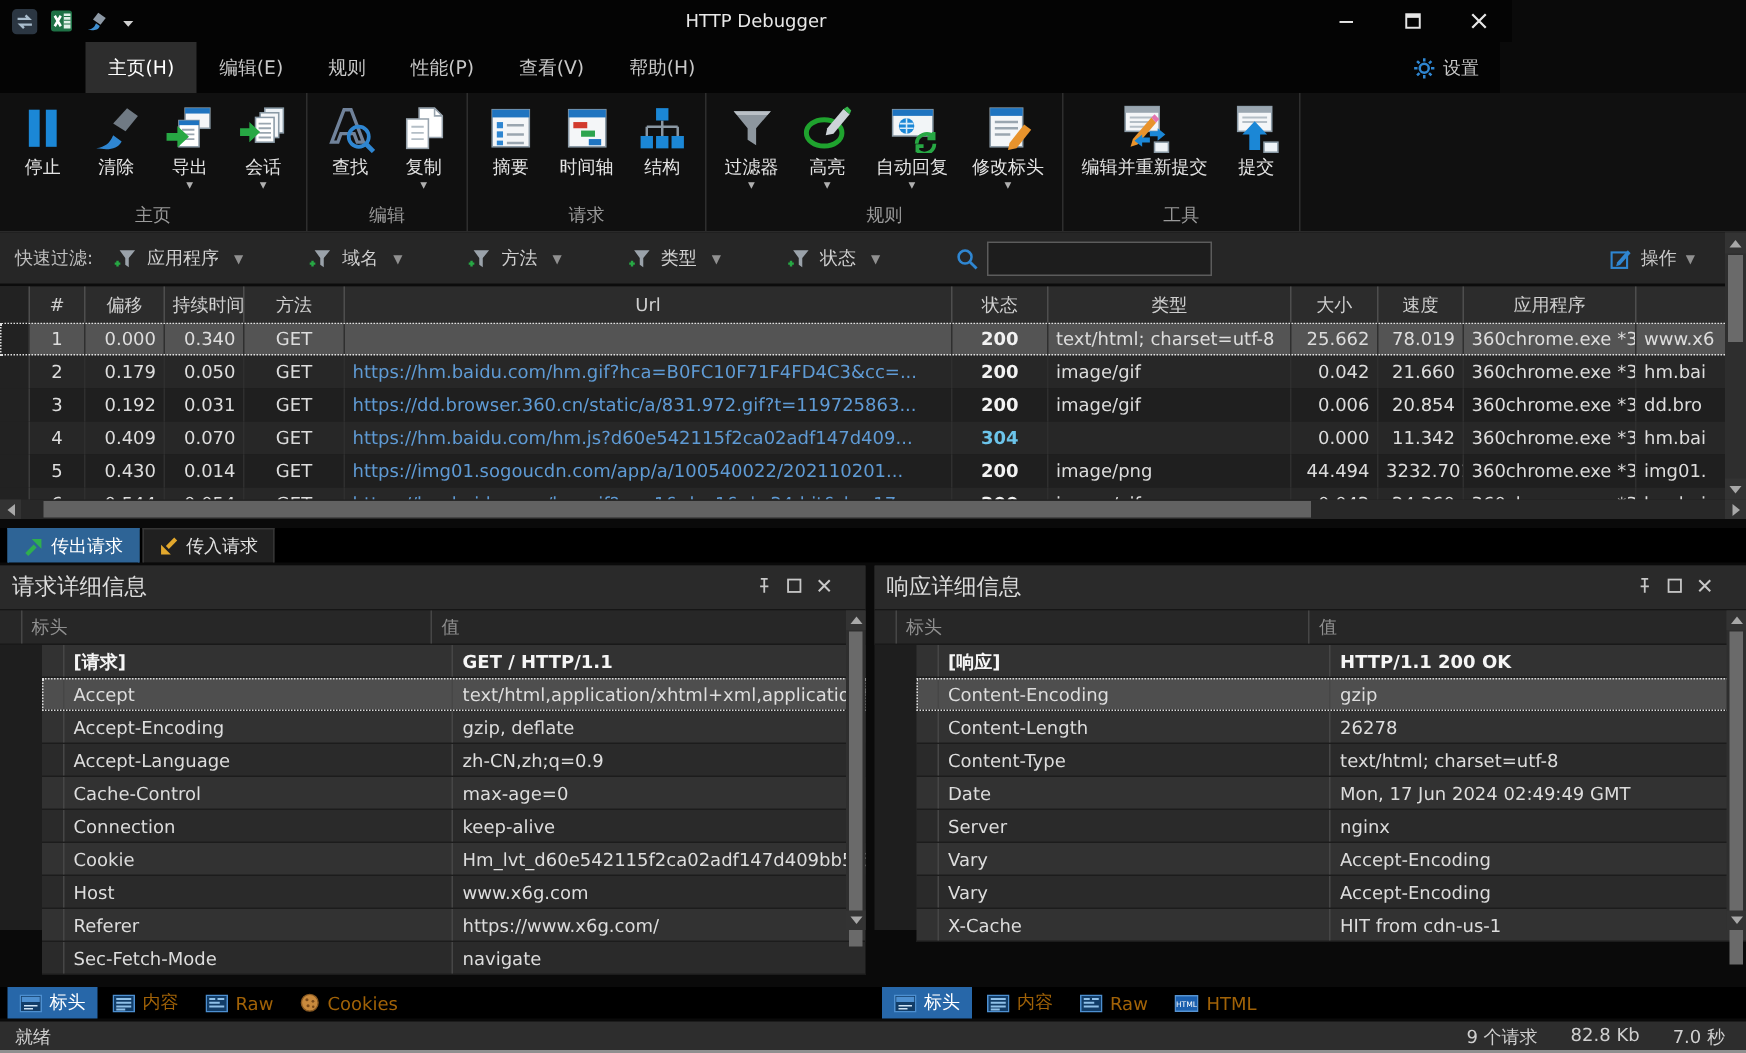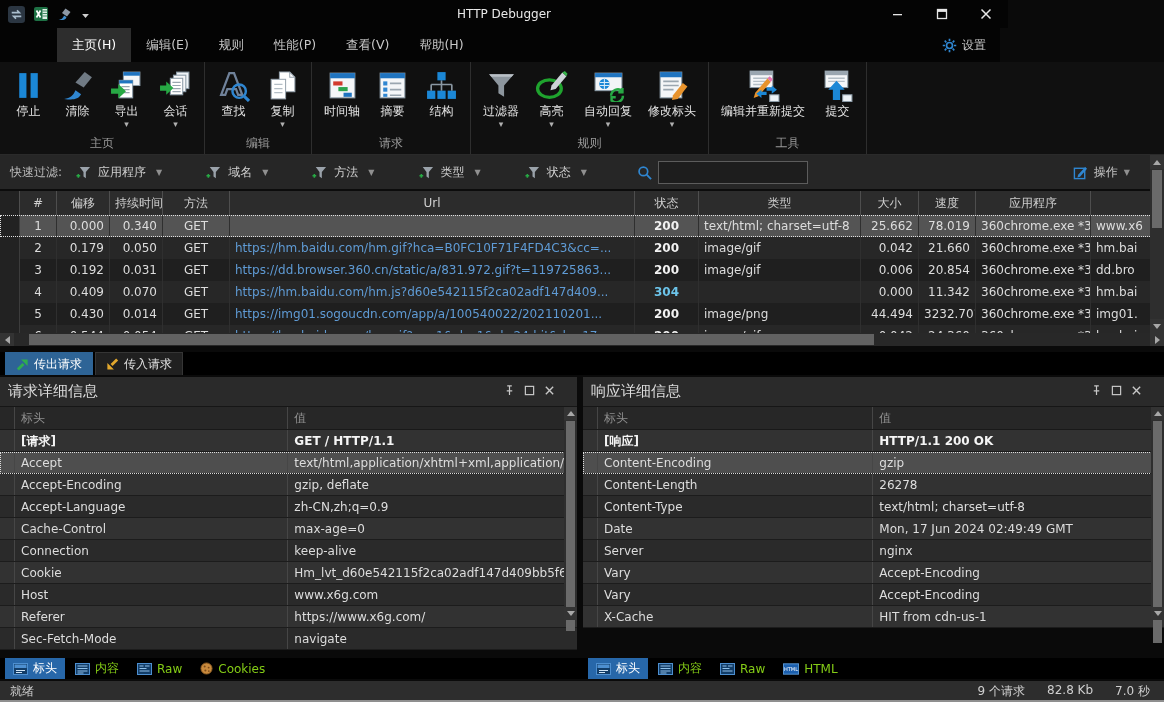--- a/index.html
+++ b/index.html
@@ -72,40 +72,40 @@
 .panel{position:relative;background:#1e1e1e;height:243px;}
 .panel.left{width:577px;}
 .pdivider{width:6px;background:#0a0a0a;height:100%;}
 .panel.right{width:581px;}
 .ptitle{height:30px;background:#2a2a2a;display:flex;align-items:center;padding:0 8px;border-bottom:1px solid #161616;}
 .ptitle .t{font-size:15px;color:#dcdcdc;}
 .ptitle .picons{margin-left:auto;display:flex;gap:9px;align-items:center;padding-right:14px;}
 .pcolhead{height:23px;background:#272727;border-bottom:1px solid #191919;}
 .prow{display:grid;grid-template-columns:15px calc(49.8% - 15px) minmax(0,1fr);}
 .pcolhead .pc{color:#8f8f8f;line-height:23px;}
-.prow.r{height:22px;}
+.prow.r{height:22px;margin-left:28px;}
 .pc{padding:0 6px;line-height:22px;white-space:nowrap;overflow:hidden;}
 .pgut{border-right:1px solid #464646;padding:0;}
 .pval{border-left:1px solid #464646;}
 .p-even{background:#323232;}
 .p-odd{background:#2a2a2a;}
 .p-sel{background:#4e4e4e;outline:1px dotted #dcdcdc;outline-offset:-1px;}
 .p-bold .pc{font-weight:bold;color:#f5f5f5;}
 .prow.r{border-bottom:1px solid #1c1c1c;}
 .pscroll{position:absolute;top:30px;right:0;width:13px;bottom:0;background:#2e2e2e;}
 .pscroll .sb-btn{width:13px;height:13px;}
 .pscroll .up{position:absolute;top:0;}
 .pscroll .down{position:absolute;bottom:0;}
 .pthumb{position:absolute;top:14px;left:2px;width:9px;background:#6a6a6a;}
 
 .bottombars{position:absolute;top:658px;left:0;width:1164px;height:21px;background:#000;display:flex;}
 .btabs{display:flex;align-items:center;gap:2px;padding-left:5px;}
 .btabs.leftbar{width:577px;}
 .btabs.rightbar{width:581px;margin-left:6px;}
-.btab{height:21px;display:flex;align-items:center;gap:5px;padding:0 8px;color:#84cc16;}
+.btab{height:21px;display:flex;align-items:center;gap:5px;padding:0 8px;color:#a16207;}
 .btab.active{background:#2767a9;color:#fff;}
 
 .statusbar{position:absolute;top:681px;left:0;width:1164px;height:21px;background:#2d2d2d;display:flex;align-items:center;color:#cfcfcf;padding:0 14px 0 10px;}
 .sb-right{margin-left:auto;display:flex;gap:22px;}
 
 .icon{display:inline-flex;align-items:center;justify-content:center;}
 .tri{width:0;height:0;display:block;}
 .tri-up{border-left:4px solid transparent;border-right:4px solid transparent;border-bottom:5px solid #a8a8a8;}
 .tri-down{border-left:4px solid transparent;border-right:4px solid transparent;border-top:5px solid #a8a8a8;}
 .tri-left{border-top:4px solid transparent;border-bottom:4px solid transparent;border-right:5px solid #a8a8a8;}
@@ -268,40 +268,40 @@
         </div>
         <div class="glabel">编辑</div>
       </div>
       <div class="rgroup">
         <div class="rbtns">
           <div class="rbtn">
             <span class="icon">
               <svg viewBox="0 0 32 32" width="33" height="33">
                 <rect x="4" y="4" width="24" height="24" fill="#f4f6f8" stroke="#8a9aa6"></rect>
                 <rect x="4" y="4" width="24" height="5" fill="#1f74c0"></rect>
-                <rect x="7" y="12" width="9" height="4" fill="#d23b2e"></rect>
-                <rect x="12" y="17.5" width="9" height="4" fill="#2da44e"></rect>
-                <rect x="17" y="23" width="8" height="4" fill="#1f74c0"></rect>
-              </svg>
-            </span>
-            <div class="rlabel">时间轴</div>
-            <div class="rcaret">&nbsp;</div>
-          </div>
-          <div class="rbtn">
-            <span class="icon">
-              <svg viewBox="0 0 32 32" width="33" height="33">
-                <rect x="4" y="4" width="24" height="24" fill="#f4f6f8" stroke="#8a9aa6"></rect>
-                <rect x="4" y="4" width="24" height="5" fill="#1f74c0"></rect>
                 <rect x="7" y="12" width="4" height="4" fill="#2f86d1"></rect>
                 <rect x="7" y="18" width="4" height="4" fill="#2f86d1"></rect>
                 <rect x="7" y="24" width="4" height="3" fill="#2f86d1"></rect>
                 <path d="M13.5 14h11M13.5 20h11M13.5 25.5h11" stroke="#9aa6b0" stroke-width="1.6"></path>
               </svg>
             </span>
             <div class="rlabel">摘要</div>
+            <div class="rcaret">&nbsp;</div>
+          </div>
+          <div class="rbtn">
+            <span class="icon">
+              <svg viewBox="0 0 32 32" width="33" height="33">
+                <rect x="4" y="4" width="24" height="24" fill="#f4f6f8" stroke="#8a9aa6"></rect>
+                <rect x="4" y="4" width="24" height="5" fill="#1f74c0"></rect>
+                <rect x="7" y="12" width="9" height="4" fill="#d23b2e"></rect>
+                <rect x="12" y="17.5" width="9" height="4" fill="#2da44e"></rect>
+                <rect x="17" y="23" width="8" height="4" fill="#1f74c0"></rect>
+              </svg>
+            </span>
+            <div class="rlabel">时间轴</div>
             <div class="rcaret">&nbsp;</div>
           </div>
           <div class="rbtn">
             <span class="icon">
               <svg viewBox="0 0 32 32" width="33" height="33">
                 <path d="M16 11v4M6 15h20M6 15v6M16 15v6M26 15v6" stroke="#8b98a3" stroke-width="1.6" fill="none"></path>
                 <rect x="12" y="3" width="8" height="8" fill="#1b87d6"></rect>
                 <rect x="2" y="21" width="8" height="8" fill="#1b87d6"></rect>
                 <rect x="12" y="21" width="8" height="8" fill="#1b87d6"></rect>
                 <rect x="22" y="21" width="8" height="8" fill="#1b87d6"></rect>

